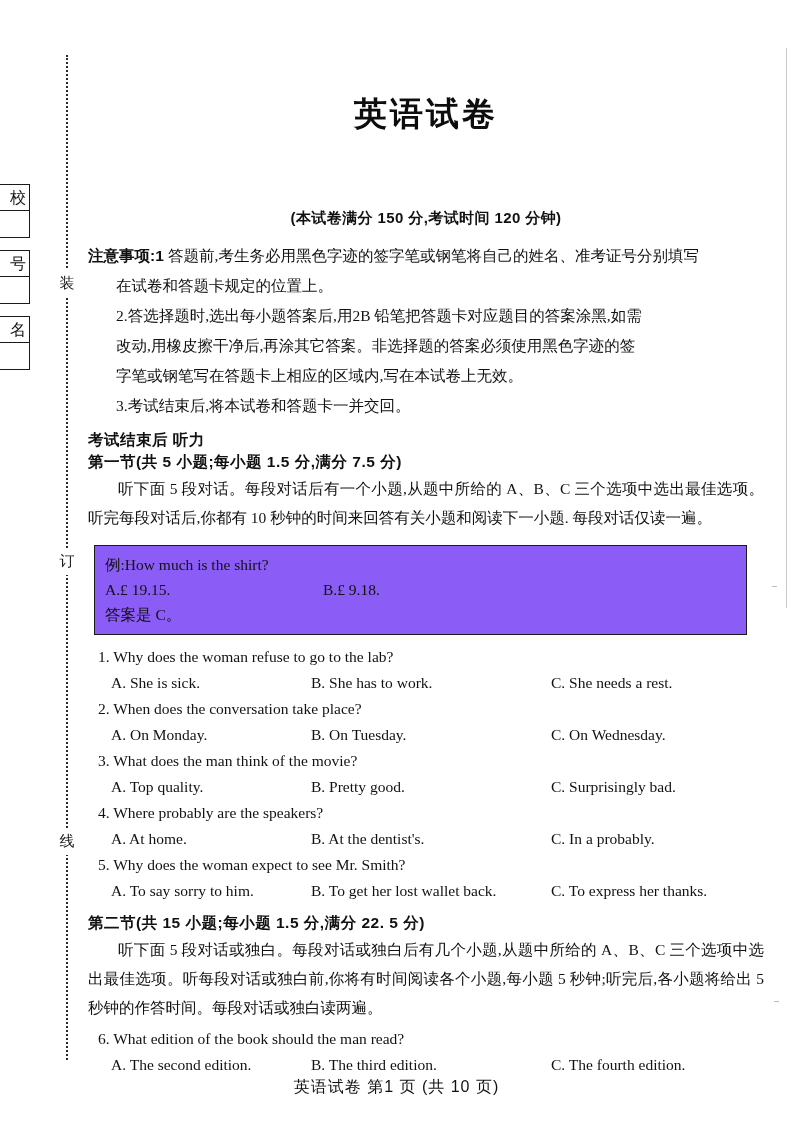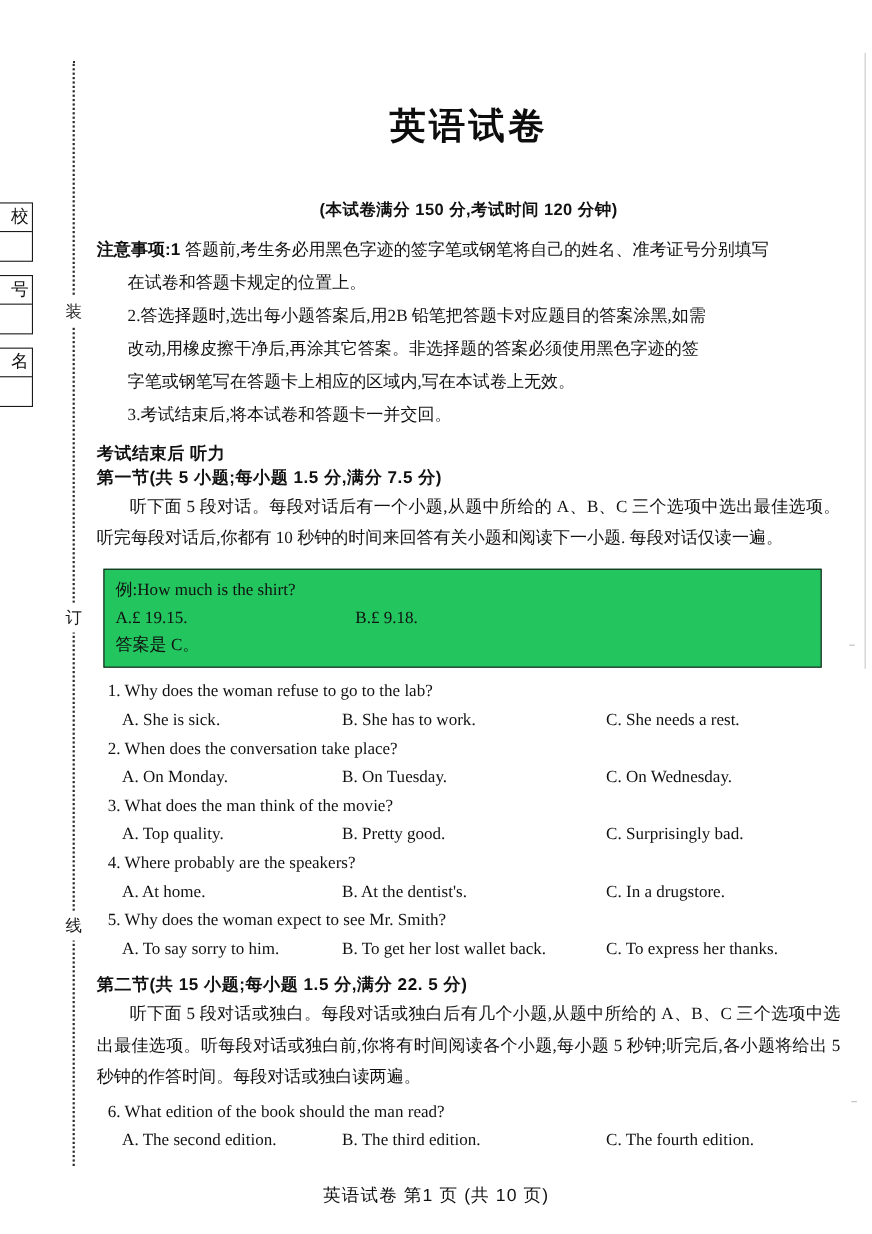--- a/index.html
+++ b/index.html
@@ -103,21 +103,21 @@
     letter-spacing: 3px;
     margin-top: 92px;
     color: #0d0d0d;
   }
 
   .subtitle {
     text-align: center;
     font-family: "Liberation Sans", "DejaVu Sans", sans-serif;
     font-weight: bold;
     font-size: 15px;
-    margin-top: 44px;
+    margin-top: 72px;
     letter-spacing: 0.4px;
   }
 
   .notice-block {
     margin-top: 13px;
     font-size: 15.5px;
     line-height: 30px;
   }
   .notice-row {
     display: flex;
@@ -158,21 +158,21 @@
   }
 
   
   .example-box {
     margin-top: 13px;
     margin-left: 6px;
     width: 653px;
     border: 1.7px solid #1a1a1a;
     padding: 6px 10px 7px 10px;
     box-sizing: border-box;
-    background: #22c55e;
+    background: #8b5cf6;
   }
   .example-line {
     font-size: 15.5px;
     line-height: 25px;
     white-space: nowrap;
   }
   .opt-row {
     display: flex;
     font-size: 15.5px;
     line-height: 25px;
@@ -310,21 +310,21 @@
           <span class="opt-a">A. Top quality.</span>
           <span class="opt-b">B. Pretty good.</span>
           <span class="opt-c">C. Surprisingly bad.</span>
         </div>
       </div>
       <div class="q-item">
         <div class="q-stem">4. Where probably are the speakers?</div>
         <div class="q-opts">
           <span class="opt-a">A. At home.</span>
           <span class="opt-b">B. At the dentist's.</span>
-          <span class="opt-c">C. In a drugstore.</span>
+          <span class="opt-c">C. In a probably.</span>
         </div>
       </div>
       <div class="q-item">
         <div class="q-stem">5. Why does the woman expect to see Mr. Smith?</div>
         <div class="q-opts">
           <span class="opt-a">A. To say sorry to him.</span>
           <span class="opt-b">B. To get her lost wallet back.</span>
           <span class="opt-c">C. To express her thanks.</span>
         </div>
       </div>

